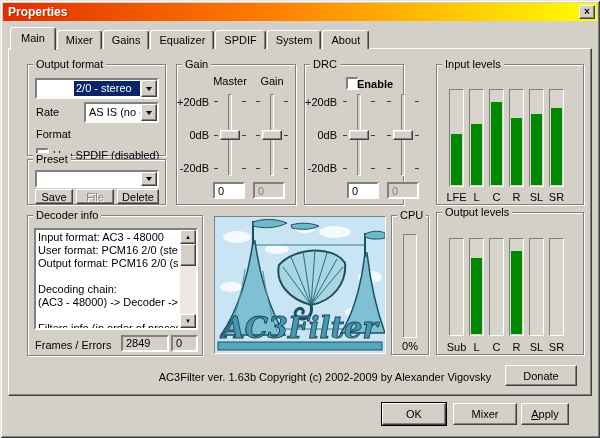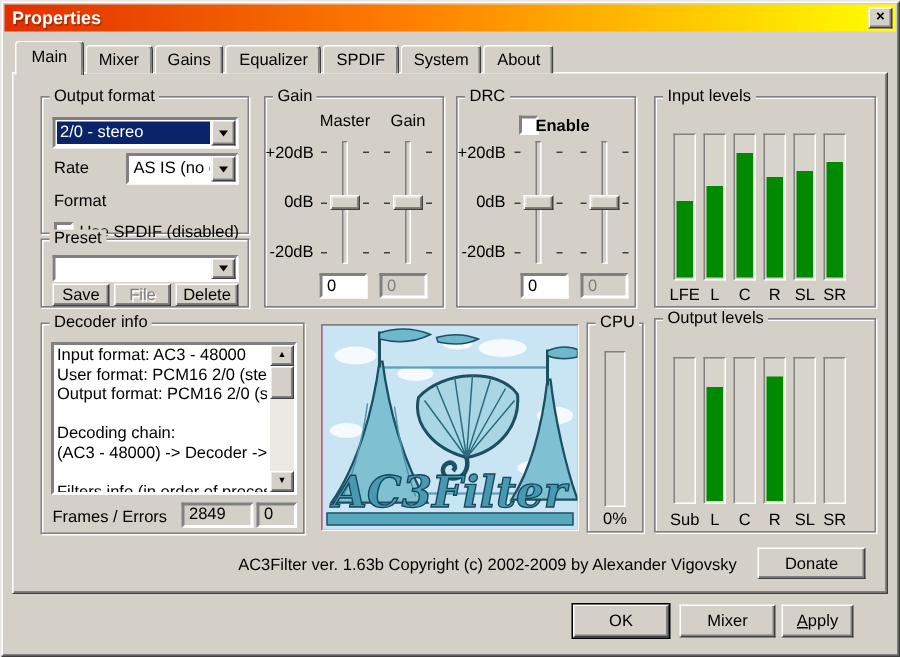--- a/index.html
+++ b/index.html
@@ -40,21 +40,21 @@
          box-shadow: inset -1px -1px 0 #808080; text-align:center; font-size:11px;
          display:flex; align-items:center; justify-content:center; }
   .btn.default { outline:1px solid #000; }
   .btn.disabled { color:#808080; text-shadow:1px 1px 0 #fff; }
   .accel { display:block; }
   .accel::first-letter { text-decoration:underline; }
 
   .combo { position:absolute; background:#fff; border:2px solid; border-color:#808080 #fff #fff #808080; }
   .combo .val { position:absolute; left:1px; top:1px; bottom:1px; right:17px; padding:1px 2px;
                 overflow:hidden; white-space:nowrap; }
-  .combo .val.sel { background:var(--selection-blue,#0a246a); color:#fff; }
+  .combo .val.sel { background:var(--selection-blue,#0a246a); color:#fff;margin-left:36px; }
   .combo .drop { position:absolute; right:0; top:0; bottom:0; width:16px; background:#d4d0c8;
                  border:1px solid; border-color:#fff #404040 #404040 #fff; box-shadow: inset -1px -1px 0 #808080;
                  display:flex; align-items:center; justify-content:center; }
   .arrow-dn { width:0; height:0; border-left:3px solid transparent; border-right:3px solid transparent;
               border-top:4px solid #000; }
 
   .cb { position:absolute; width:13px; height:13px; background:#fff; border:2px solid;
         border-color:#808080 #fff #fff #808080; }
   .lbl { position:absolute; white-space:nowrap; }
 
@@ -157,21 +157,21 @@
     <div class="tickcol" style="left:79px;"></div>
     <div class="tickcol" style="left:107px;"></div>
     <div class="sl-track" style="left:51px; top:29px;"></div>
     <div class="sl-thumb" style="left:43px; top:65px;"></div>
     <div class="sl-track" style="left:93px; top:29px;"></div>
     <div class="sl-thumb" style="left:85px; top:65px;"></div>
     <input class="edit" style="left: 36px; top: 117px;" value="0">
     <input class="edit disabled" style="left: 76px; top: 117px;" disabled="" value="0">
   </div>
 
-  <div class="group" style="left:304px; top:64px; width:120px; height:141px;">
+  <div class="group" style="left:304px; top:64px; width:100px; height:141px;">
     <span class="gtitle">DRC</span>
     <div class="cb" style="left:41px; top:12px;"></div>
     <span class="lbl" style="left:52px; top:13px;font-weight:bold;">Enable</span>
     <span class="scale-lbl" style="top:31px;">+20dB</span>
     <span class="scale-lbl" style="top:64px;">0dB</span>
     <span class="scale-lbl" style="top:97px;">-20dB</span>
     <div class="tickcol" style="left:38px;"></div>
     <div class="tickcol" style="left:66px;"></div>
     <div class="tickcol" style="left:82px;"></div>
     <div class="tickcol" style="left:110px;"></div>

